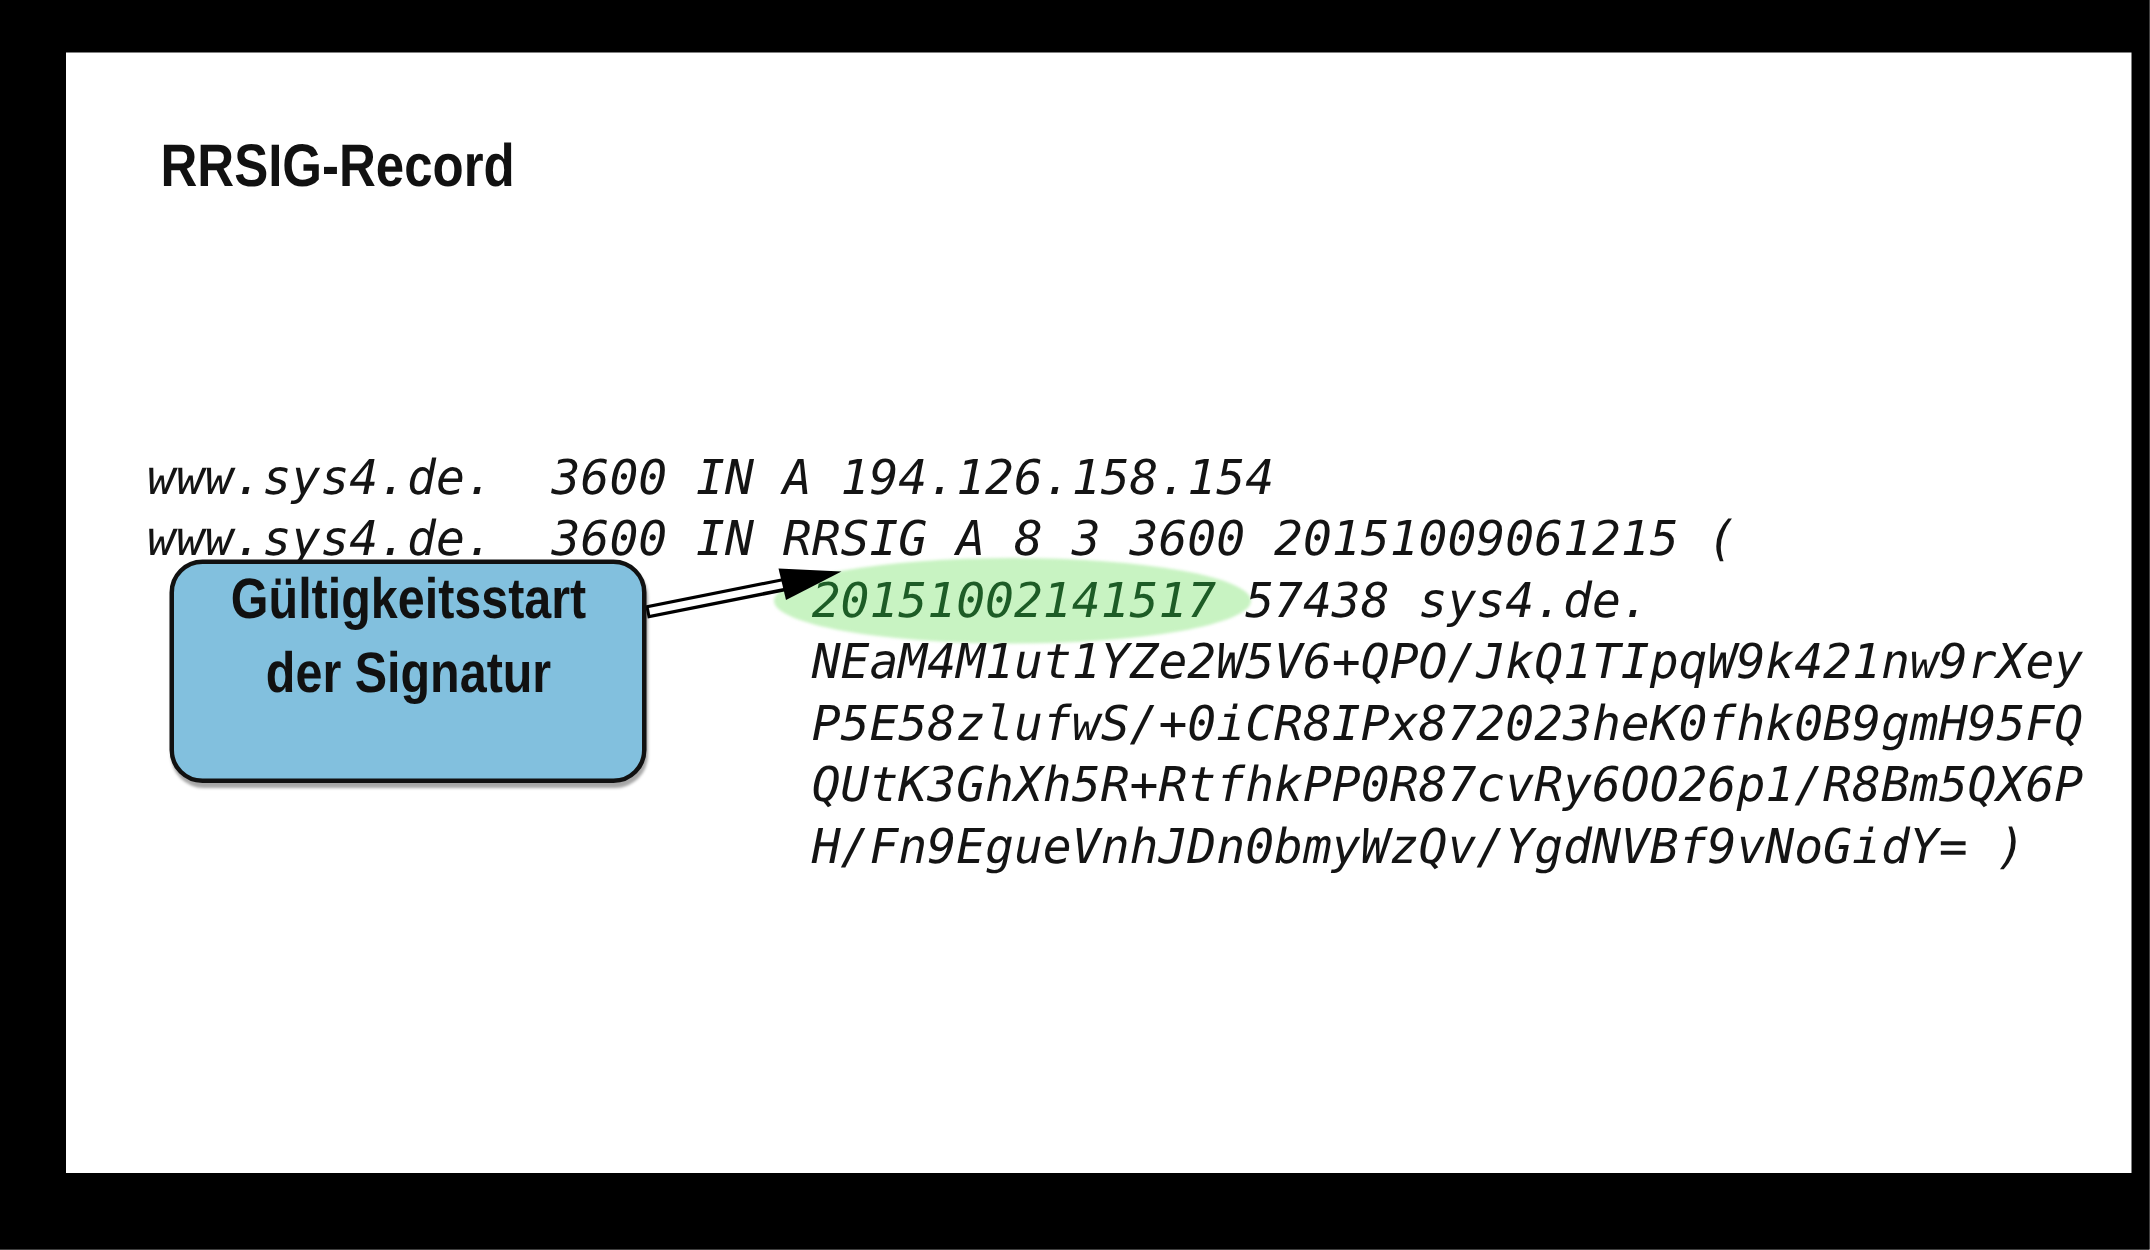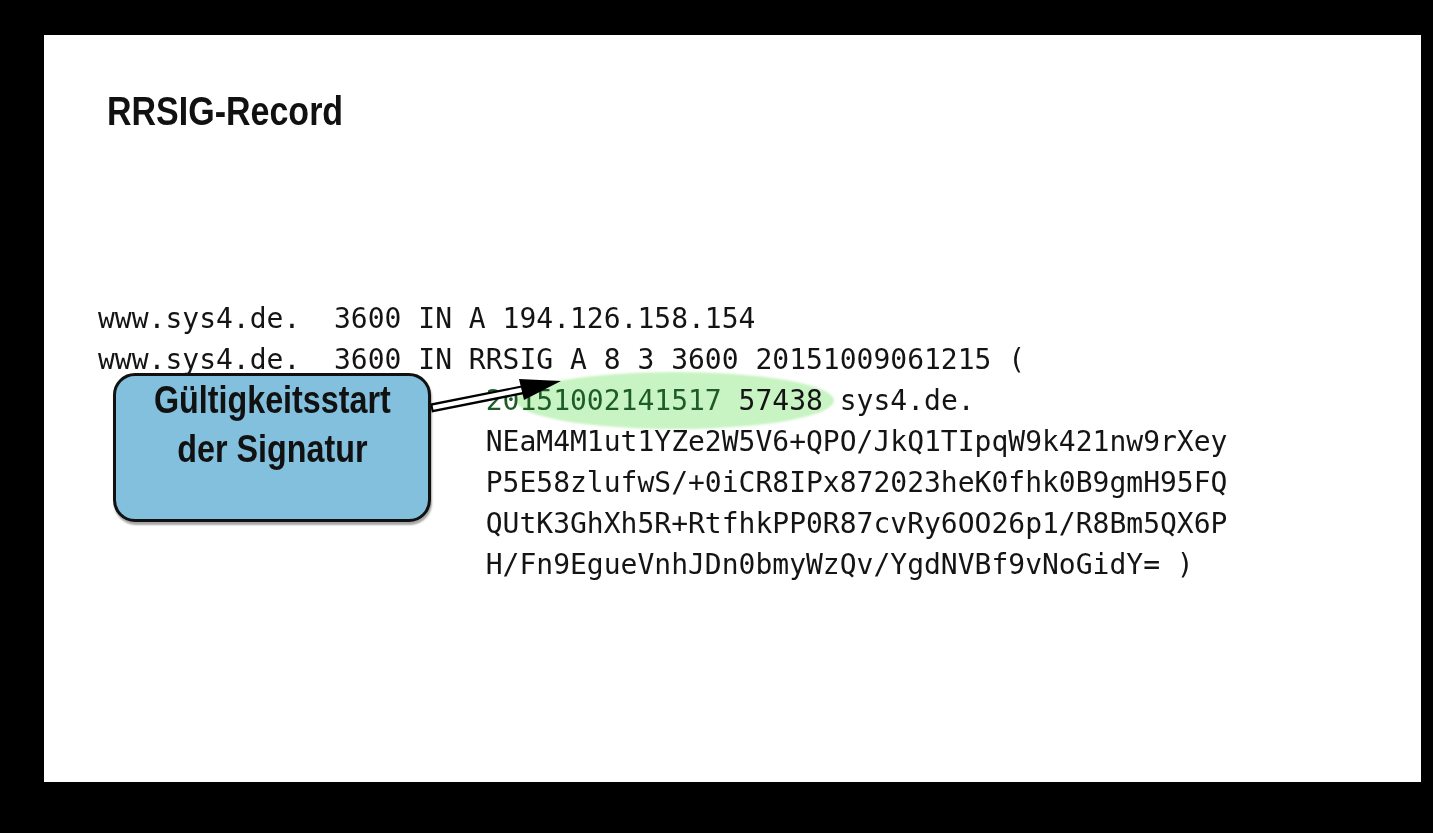--- a/index.html
+++ b/index.html
@@ -41,24 +41,25 @@
     background: var(--highlight-fill, #c8f3c2);
     border-radius: 50%;
     filter: blur(1.2px);
   }
   .record {
     position: absolute;
     left: 54px;
     top: 263px;
     margin: 0;
     font-family: "DejaVu Sans Mono", monospace;
-    font-size: 28px;
+    font-size: 32px;
     line-height: 41px;
     color: #141414;
     white-space: pre;
+    font-style: italic;
   }
   .record .line { white-space: pre; }
   .record .indent { padding-left: 23ch; }
   .hl-text {
     color: var(--highlight-text, #1d5c26);
     white-space: pre;
   }
   .arrow-svg {
     position: absolute;
     left: 0;

